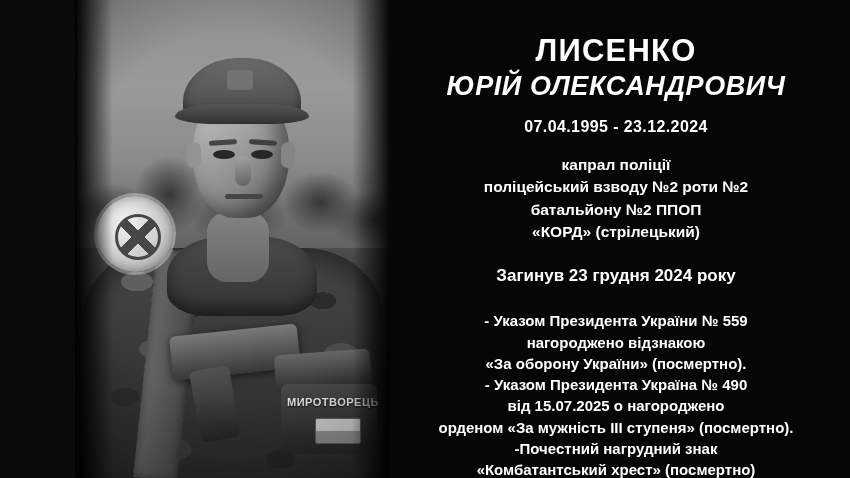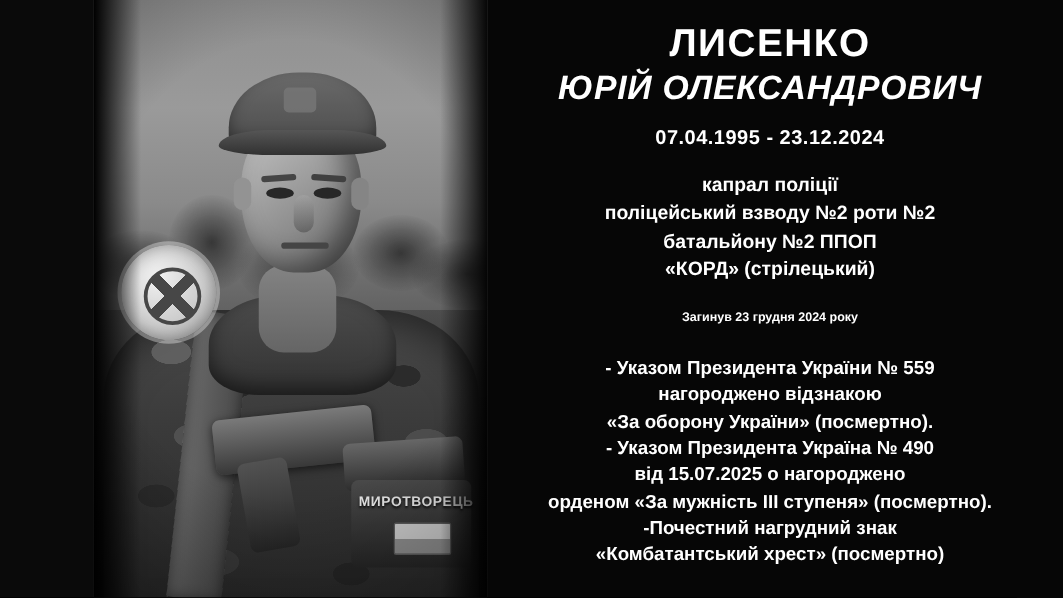--- a/index.html
+++ b/index.html
@@ -257,21 +257,21 @@
     inset: 0;
     pointer-events: none;
     background:
       linear-gradient(to right, rgba(0,0,0,1) 0%, rgba(0,0,0,0) 12%, rgba(0,0,0,0) 88%, rgba(0,0,0,.95) 100%),
       radial-gradient(ellipse 110% 85% at 50% 45%, rgba(0,0,0,0) 45%, rgba(0,0,0,.55) 100%);
   }
 
   
   .text-panel {
     flex: 1 1 auto;
-    padding: 12px 18px 10px 10px;
+    padding: 28px 18px 10px 10px;
     display: flex;
     flex-direction: column;
     align-items: center;
     color: #ffffff;
     text-align: center;
   }
   .name-block { margin-top: 6px; }
   .surname {
     font-size: 31px;
     font-weight: bold;
@@ -293,21 +293,21 @@
     letter-spacing: .4px;
   }
   .rank-block {
     margin-top: 18px;
     font-size: 15.5px;
     font-weight: bold;
     line-height: 1.45;
   }
   .death-block {
     margin-top: 20px;
-    font-size: 10px;
+    font-size: 17px;
     font-weight: bold;
     line-height: 1.45;
   }
   .awards-block {
     margin-top: 22px;
     font-size: 15px;
     font-weight: bold;
     line-height: 1.42;
   }
   .awards-block .line { white-space: nowrap; }

